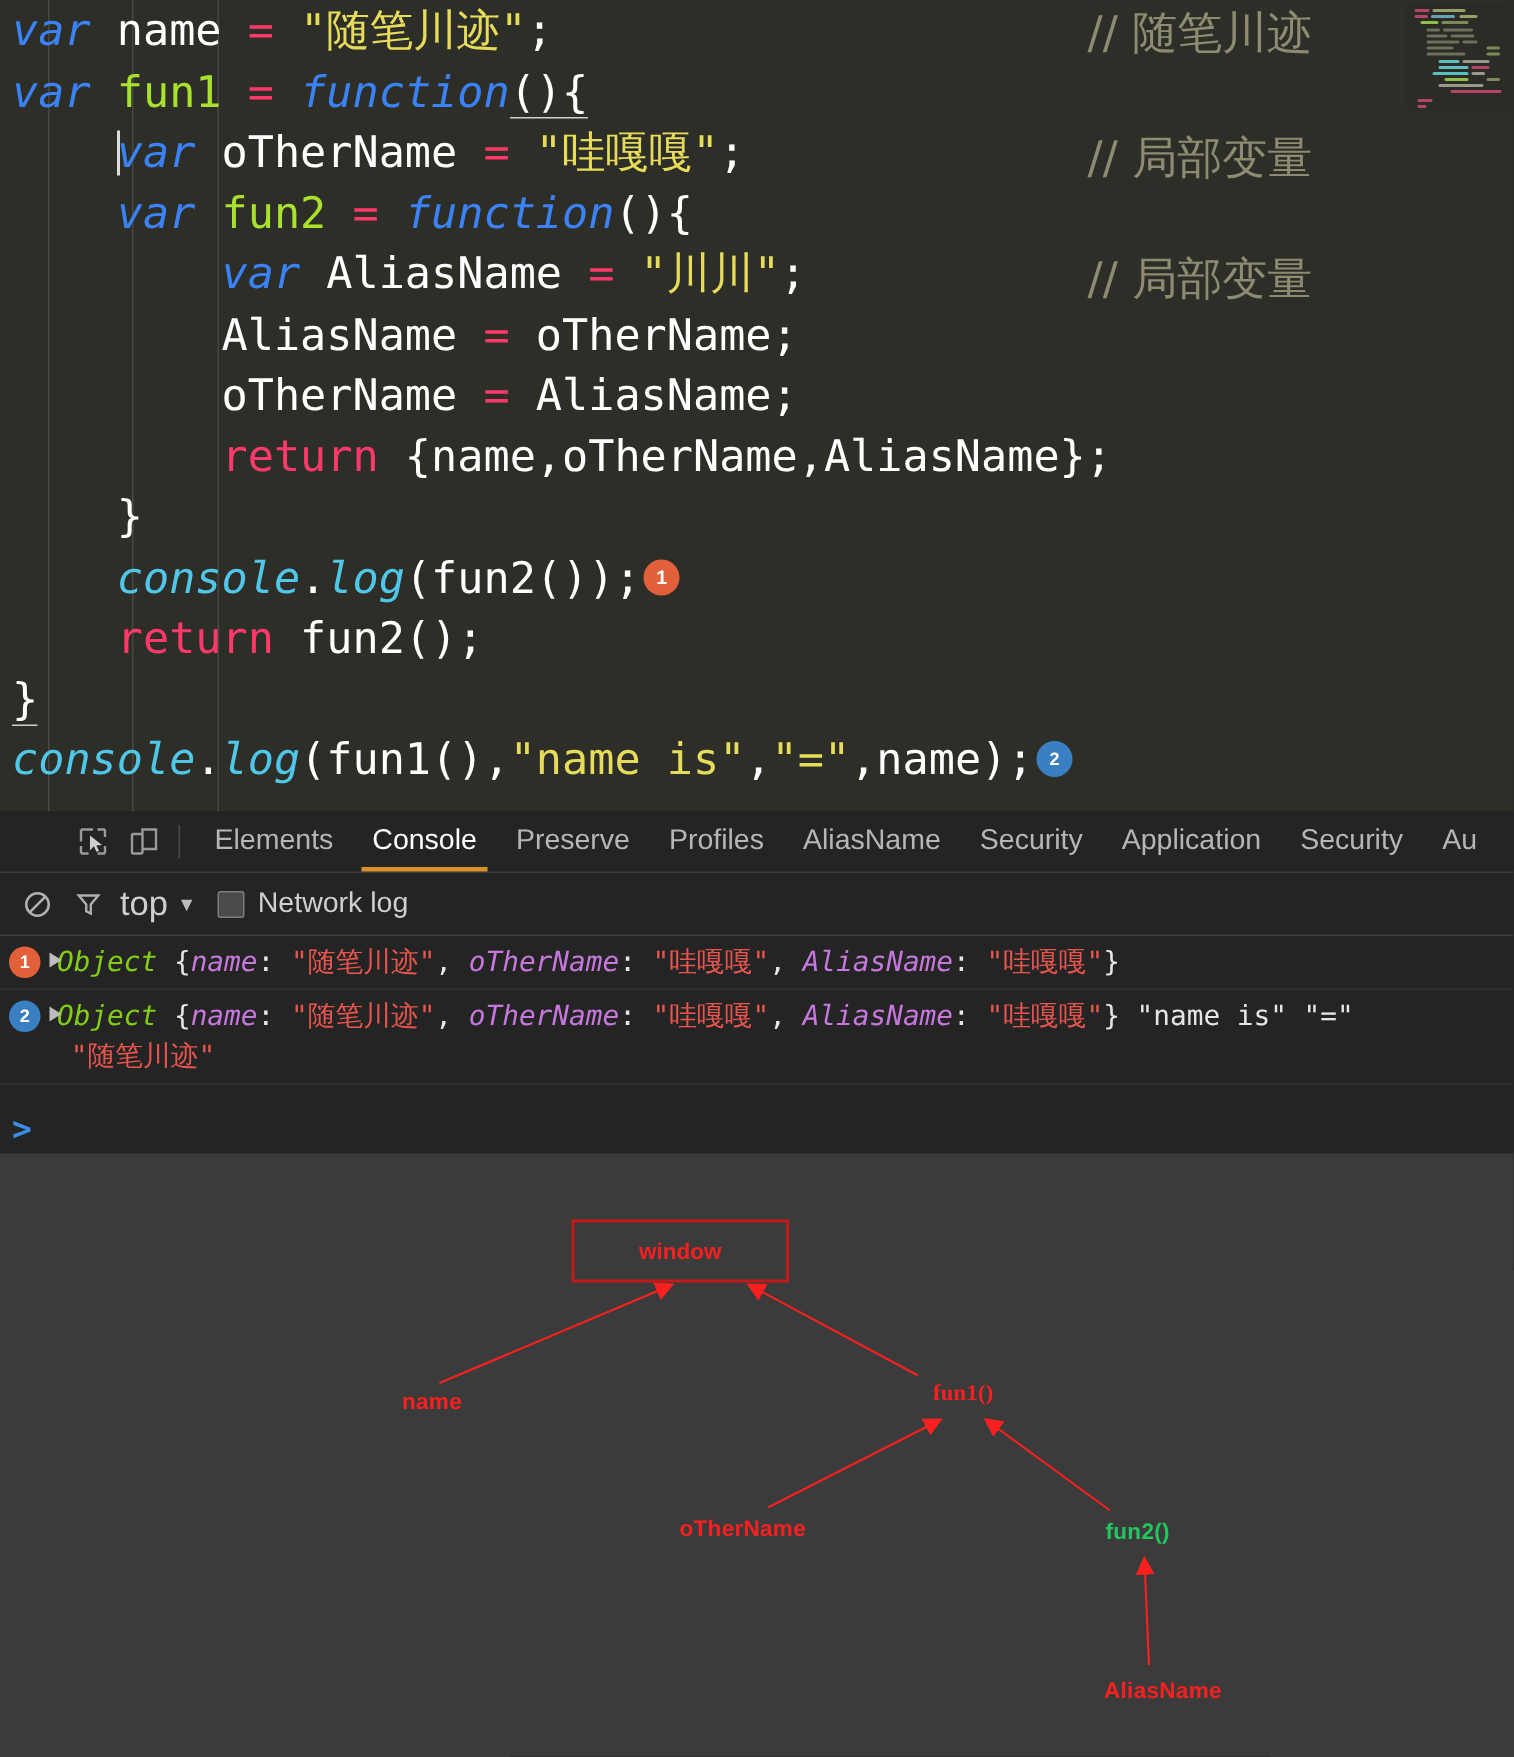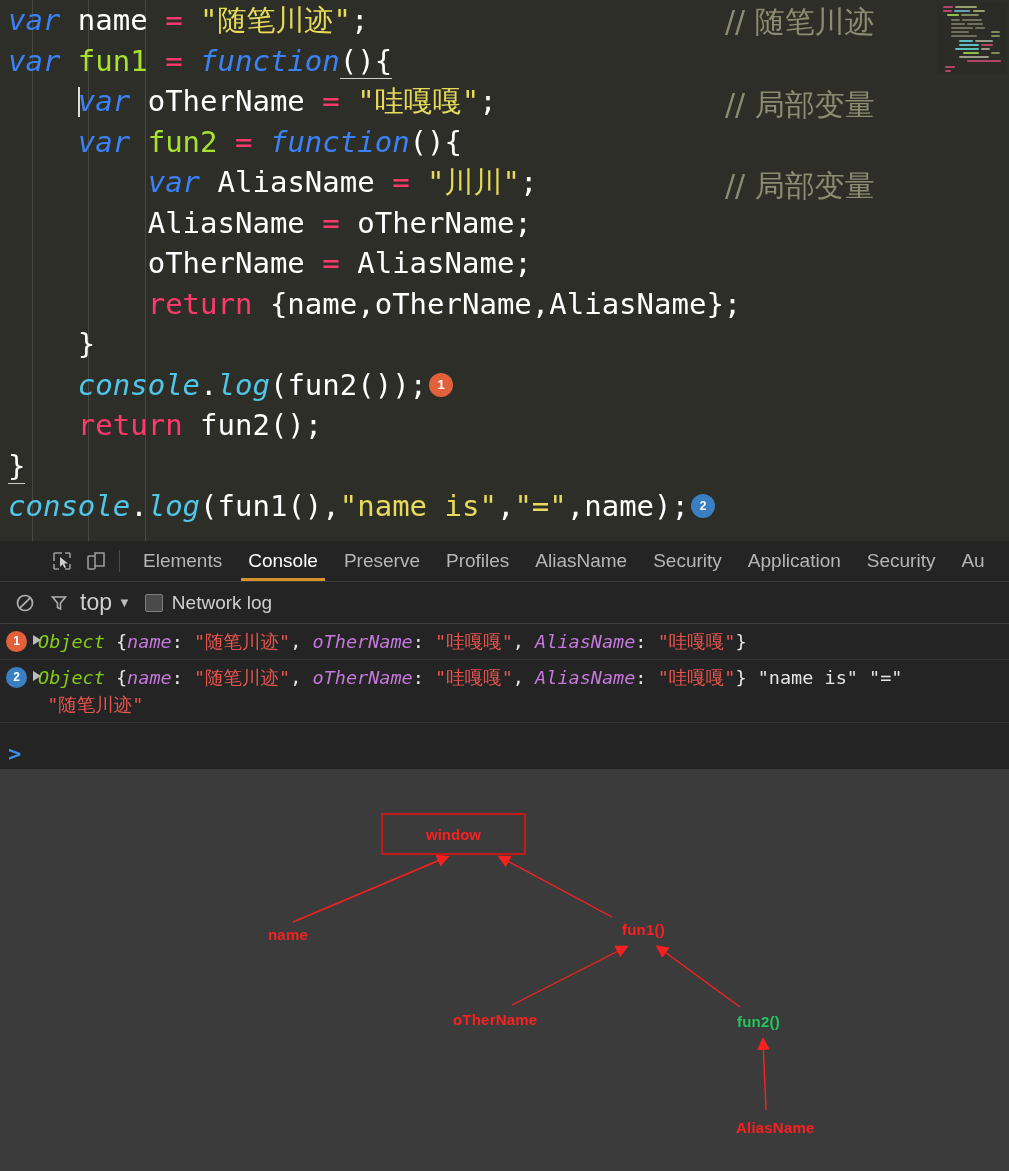--- a/index.html
+++ b/index.html
@@ -291,20 +291,20 @@
           <line x1="512" y1="236" x2="626" y2="178" stroke="#fb2020" stroke-width="1.4" marker-end="url(#ah)"></line>
           <line x1="740" y1="238" x2="658" y2="178" stroke="#fb2020" stroke-width="1.4" marker-end="url(#ah)"></line>
           <line x1="766" y1="341" x2="763" y2="271" stroke="#fb2020" stroke-width="1.4" marker-end="url(#ah)"></line>
         </g>
     </svg>
     <div class="dg-box" id="dg-window" style="left: 381px; top: 44px; width: 141px; height: 38px; border-color: rgb(194, 26, 26);">
       <span>window</span>
     </div>
     <div id="dg-labels">
         <div class="dg-label" style="left: 268px; top: 157px; color: rgb(251, 32, 32);">name</div>
-        <div class="dg-label" style="left: 622px; top: 152px; color: rgb(251, 32, 32);">fun1()</div>
+        <div class="dg-label" style="left: 622px; top: 152px; color: rgb(251, 32, 32); font-family: Liberation Serif, serif;">fun1()</div>
         <div class="dg-label" style="left: 453px; top: 242px; color: rgb(251, 32, 32);">oTherName</div>
         <div class="dg-label" style="left: 737px; top: 244px; color: #22c55e;">fun2()</div>
         <div class="dg-label" style="left: 736px; top: 350px; color: rgb(251, 32, 32);">AliasName</div>
       </div>
   </div>
 
 </div>
 
 </body></html>

